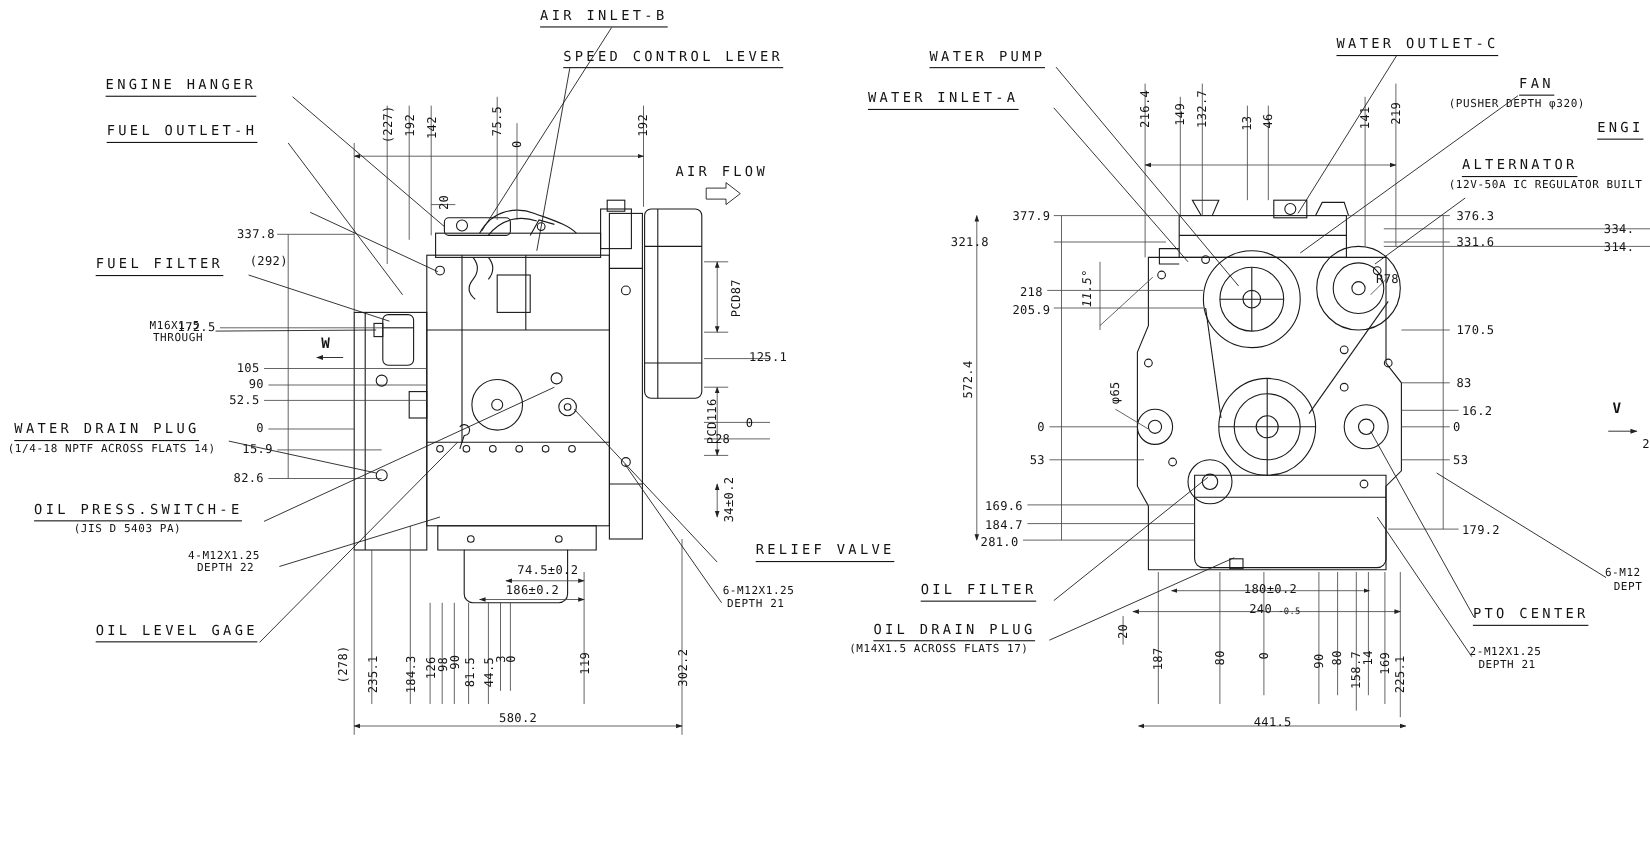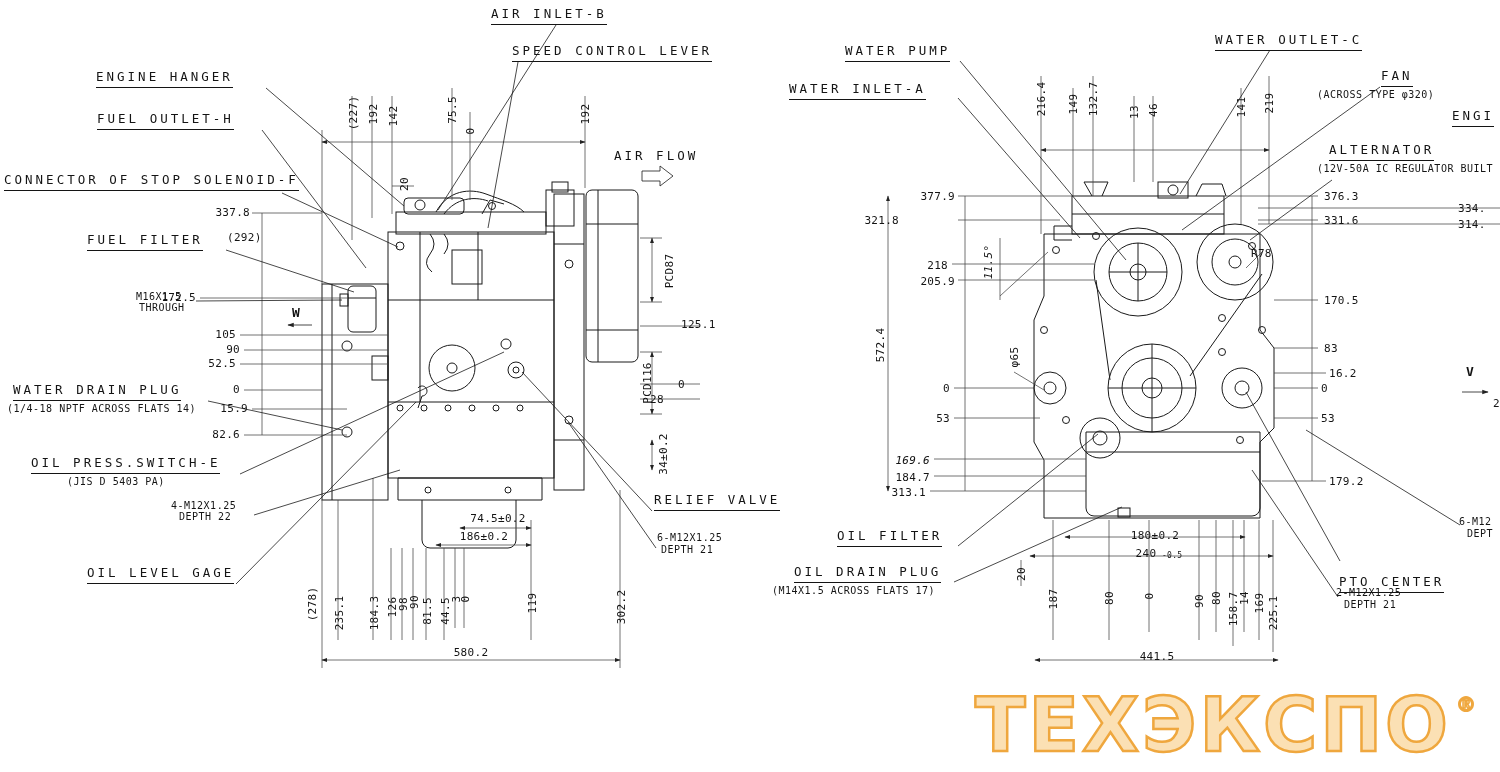--- a/index.html
+++ b/index.html
@@ -263,28 +263,27 @@
     <path d="M1460 525 L1306 430"></path>
     <path d="M1462 392 L1488 392" marker-end="url(#ar)"></path>
   </g>
 </svg>
 
 <div id="annotations">
       <div class="ann lbl" style="left: 491px; top: 8px;">AIR INLET-B</div>
       <div class="ann lbl" style="left: 512px; top: 45px;">SPEED CONTROL LEVER</div>
       <div class="ann lbl" style="left: 96px; top: 71px;">ENGINE HANGER</div>
       <div class="ann lbl" style="left: 97px; top: 113px;">FUEL OUTLET-H</div>
-      <div class="ann lbl" style="left: 4px; top: 174px;">CONNECTOR OF STOP SOLENOID-F</div>
       <div class="ann lbl" style="left: 87px; top: 234px;">FUEL FILTER</div>
       <div class="ann lbl" style="left: 13px; top: 384px;">WATER DRAIN PLUG</div>
       <div class="ann sm" style="left: 7px; top: 404px;">(1/4-18 NPTF ACROSS FLATS 14)</div>
       <div class="ann lbl" style="left: 31px; top: 457px;">OIL PRESS.SWITCH-E</div>
       <div class="ann sm" style="left: 67px; top: 477px;">(JIS D 5403 PA)</div>
       <div class="ann lbl" style="left: 87px; top: 567px;">OIL LEVEL GAGE</div>
-      <div class="ann lbl" style="left: 654px; top: 494px; text-align: right;">RELIEF VALVE</div>
+      <div class="ann lbl" style="left: 687px; top: 494px; text-align: right;">RELIEF VALVE</div>
       <div class="ann lbl nu" style="left: 614px; top: 150px;">AIR FLOW</div>
       <div class="ann sm" style="left: 136px; top: 292px;">M16X1.5</div>
       <div class="ann sm" style="left: 139px; top: 303px;">THROUGH</div>
       <div class="ann sm" style="left: 171px; top: 501px;">4-M12X1.25</div>
       <div class="ann sm" style="left: 179px; top: 512px;">DEPTH 22</div>
       <div class="ann sm" style="left: 657px; top: 533px;">6-M12X1.25</div>
       <div class="ann sm" style="left: 661px; top: 545px;">DEPTH 21</div>
       <div class="ann dim big" style="left: 292px; top: 306px;">W</div>
       <div class="ann dim" style="left: 227px; top: 232px;">(292)</div>
       <div class="ann dim ra" style="left: 250px; top: 207px;">337.8</div>
@@ -320,28 +319,28 @@
       <div class="ann dim rot" style="left: 465px; top: 599px;">0</div>
       <div class="ann dim rot" style="left: 532px; top: 603px;">119</div>
       <div class="ann dim rot" style="left: 621px; top: 607px;">302.2</div>
       <div class="ann dim ctr" style="left: 498px; top: 513px;">74.5±0.2</div>
       <div class="ann dim ctr" style="left: 484px; top: 531px;">186±0.2</div>
       <div class="ann dim ctr" style="left: 471px; top: 647px;">580.2</div>
       <div class="ann lbl" style="left: 845px; top: 45px;">WATER PUMP</div>
       <div class="ann lbl" style="left: 789px; top: 83px;">WATER INLET-A</div>
       <div class="ann lbl" style="left: 1215px; top: 34px;">WATER OUTLET-C</div>
       <div class="ann lbl" style="left: 1381px; top: 70px;">FAN</div>
-      <div class="ann sm" style="left: 1317px; top: 90px;">(ACROSS TYPE φ320)</div>
+      <div class="ann sm" style="left: 1317px; top: 90px;">(PUSHER DEPTH φ320)</div>
       <div class="ann lbl" style="left: 1452px; top: 110px;">ENGI</div>
       <div class="ann lbl" style="left: 1329px; top: 144px;">ALTERNATOR</div>
       <div class="ann sm" style="left: 1317px; top: 164px;">(12V-50A IC REGULATOR BUILT IN)</div>
       <div class="ann lbl" style="left: 837px; top: 530px;">OIL FILTER</div>
       <div class="ann lbl" style="left: 794px; top: 566px;">OIL DRAIN PLUG</div>
       <div class="ann sm" style="left: 772px; top: 586px;">(M14X1.5 ACROSS FLATS 17)</div>
-      <div class="ann lbl" style="left: 1339px; top: 576px;">PTO CENTER</div>
+      <div class="ann lbl" style="left: 1339px; top: 552px;">PTO CENTER</div>
       <div class="ann sm" style="left: 1336px; top: 588px;">2-M12X1.25</div>
       <div class="ann sm" style="left: 1344px; top: 600px;">DEPTH 21</div>
       <div class="ann sm" style="left: 1459px; top: 517px;">6-M12</div>
       <div class="ann sm" style="left: 1467px; top: 529px;">DEPT</div>
       <div class="ann dim big" style="left: 1466px; top: 365px;">V</div>
       <div class="ann dim" style="left: 1493px; top: 398px;">2</div>
       <div class="ann dim rot" style="left: 1041px; top: 99px;">216.4</div>
       <div class="ann dim rot" style="left: 1073px; top: 104px;">149</div>
       <div class="ann dim rot" style="left: 1093px; top: 99px;">132.7</div>
       <div class="ann dim rot" style="left: 1134px; top: 112px;">13</div>
@@ -350,23 +349,23 @@
       <div class="ann dim rot" style="left: 1269px; top: 103px;">219</div>
       <div class="ann dim ra" style="left: 955px; top: 191px;">377.9</div>
       <div class="ann dim ra" style="left: 899px; top: 215px; text-align: right;">321.8</div>
       <div class="ann dim ra" style="left: 948px; top: 260px;">218</div>
       <div class="ann dim ra" style="left: 955px; top: 276px;">205.9</div>
       <div class="ann dim rot" style="left: 880px; top: 345px;">572.4</div>
       <div class="ann dim rot it" style="left: 988px; top: 262px;">11.5°</div>
       <div class="ann dim rot" style="left: 1014px; top: 357px;">φ65</div>
       <div class="ann dim ra" style="left: 950px; top: 383px;">0</div>
       <div class="ann dim ra" style="left: 950px; top: 413px;">53</div>
-      <div class="ann dim ra" style="left: 930px; top: 455px; font-style: italic;">169.6</div>
+      <div class="ann dim ra" style="left: 930px; top: 455px;">169.6</div>
       <div class="ann dim ra" style="left: 930px; top: 472px;">184.7</div>
-      <div class="ann dim ra" style="left: 926px; top: 487px;">313.1</div>
+      <div class="ann dim ra" style="left: 926px; top: 487px;">281.0</div>
       <div class="ann dim" style="left: 1324px; top: 191px; text-align: center;">376.3</div>
       <div class="ann dim" style="left: 1324px; top: 215px;">331.6</div>
       <div class="ann dim" style="left: 1458px; top: 203px;">334.</div>
       <div class="ann dim" style="left: 1458px; top: 219px;">314.</div>
       <div class="ann dim" style="left: 1324px; top: 295px;">170.5</div>
       <div class="ann dim" style="left: 1324px; top: 343px;">83</div>
       <div class="ann dim" style="left: 1329px; top: 368px;">16.2</div>
       <div class="ann dim" style="left: 1321px; top: 383px;">0</div>
       <div class="ann dim" style="left: 1321px; top: 413px;">53</div>
       <div class="ann dim" style="left: 1329px; top: 476px;">179.2</div>
@@ -380,17 +379,14 @@
       <div class="ann dim rot" style="left: 1109px; top: 598px;">80</div>
       <div class="ann dim rot" style="left: 1149px; top: 596px;">0</div>
       <div class="ann dim rot" style="left: 1199px; top: 601px;">90</div>
       <div class="ann dim rot" style="left: 1216px; top: 598px;">80</div>
       <div class="ann dim rot" style="left: 1233px; top: 609px;">158.7</div>
       <div class="ann dim rot" style="left: 1244px; top: 598px;">14</div>
       <div class="ann dim rot" style="left: 1259px; top: 603px;">169</div>
       <div class="ann dim rot" style="left: 1273px; top: 613px;">225.1</div>
     </div>
 
-<div class="watermark">
-  <span>ТЕХЭКСПО</span><span class="reg">®</span>
+
 </div>
 
-</div>
-
 </body></html>

